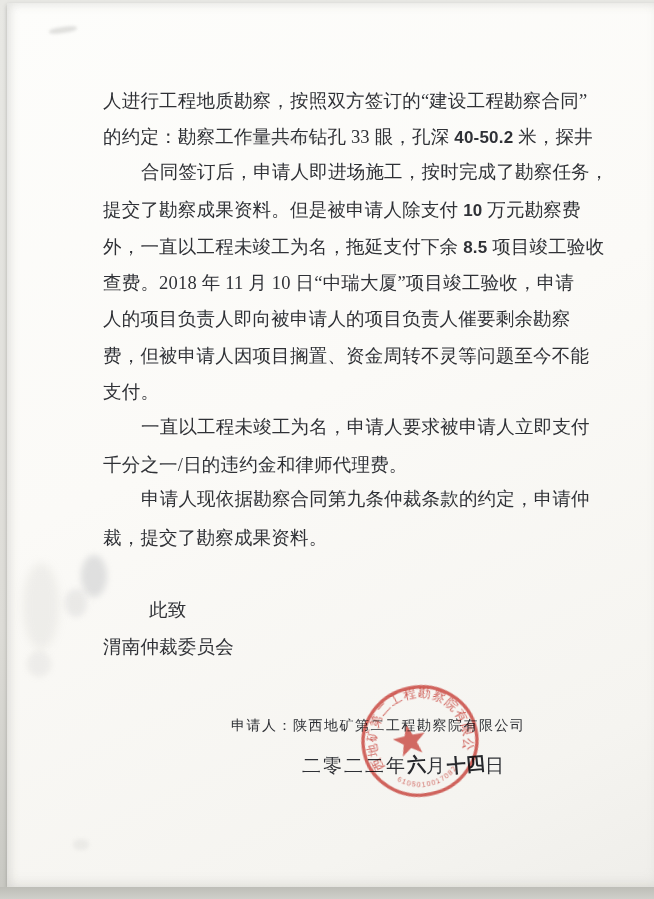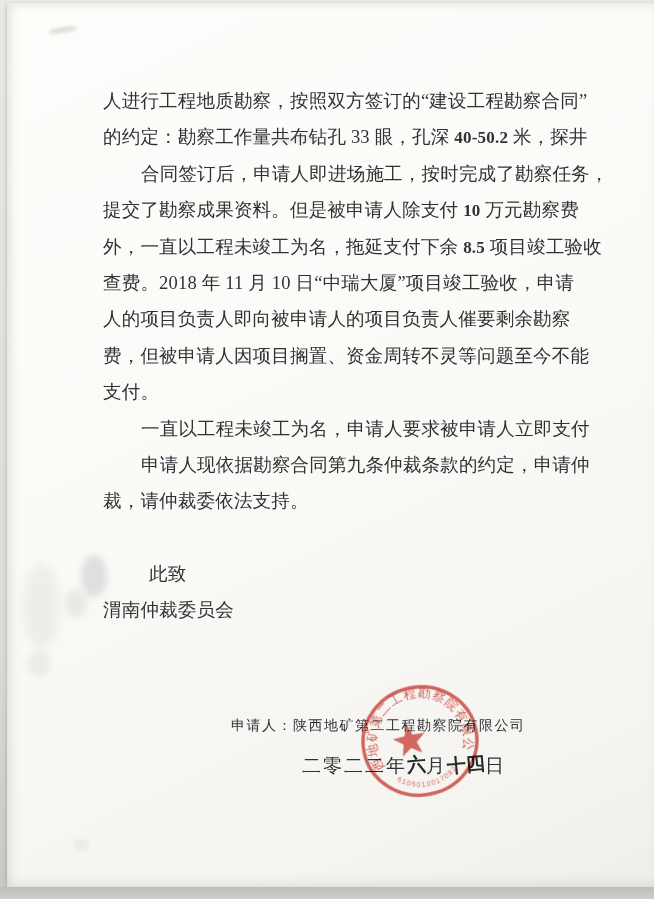--- a/index.html
+++ b/index.html
@@ -19,25 +19,25 @@
     box-shadow:
       inset 4px 2px 10px rgba(120,120,112,.15),
       inset -2px -5px 12px rgba(140,140,130,.12),
       0 2px 4px rgba(80,80,75,.35);
   }
   .textblock{
     position:absolute;left:96px;top:80px;width:505px;
     color:#2f3136;font-size:18.5px;
   }
   .line{height:36.4px;line-height:36.4px;white-space:nowrap;letter-spacing:.2px;}
-  .line.ind{padding-left:38px;}
+  .line.ind{padding-left:38px;font-family:Liberation Mono, monospace;}
   .line.ind2{padding-left:46px;}
   .num-bold{
     font-weight:700;font-size:17px;
-    font-family:Liberation Serif, serif;
+    font-family:Liberation Sans, sans-serif;
   }
   .sig-applicant{
     position:absolute;left:224px;top:714px;
     font-size:14px;color:#2e3035;letter-spacing:1.5px;white-space:nowrap;
   }
   .sig-date{
     position:absolute;left:295px;top:750px;
     font-size:19px;color:#2e3035;letter-spacing:2px;white-space:nowrap;
   }
   .hand{
@@ -71,22 +71,23 @@
         <div class="line"><span>人进行工程地质勘察，按照双方签订的“建设工程勘察合同”</span></div>
         <div class="line"><span>的约定：勘察工作量共布钻孔 33 眼，孔深 </span><span class="num-bold">40-50.2</span><span> 米，探井</span></div>
         <div class="line ind"><span>合同签订后，申请人即进场施工，按时完成了勘察任务，</span></div>
         <div class="line"><span>提交了勘察成果资料。但是被申请人除支付 </span><span class="num-bold">10</span><span> 万元勘察费</span></div>
         <div class="line"><span>外，一直以工程未竣工为名，拖延支付下余 </span><span class="num-bold">8.5</span><span> 项目竣工验收</span></div>
         <div class="line"><span>查费。2018 年 11 月 10 日“中瑞大厦”项目竣工验收，申请</span></div>
         <div class="line"><span>人的项目负责人即向被申请人的项目负责人催要剩余勘察</span></div>
         <div class="line"><span>费，但被申请人因项目搁置、资金周转不灵等问题至今不能</span></div>
         <div class="line"><span>支付。</span></div>
         <div class="line ind"><span>一直以工程未竣工为名，申请人要求被申请人立即支付</span></div>
+        <div class="line"><span>千分之一/日的违约金和律师代理费。</span></div>
         <div class="line ind"><span>申请人现依据勘察合同第九条仲裁条款的约定，申请仲</span></div>
-        <div class="line"><span>裁，请仲裁委依法支持。</span></div>
+        <div class="line"><span>裁，提交了勘察成果资料。</span></div>
         <div class="line"><span></span></div>
         <div class="line ind2"><span>此致</span></div>
         <div class="line"><span>渭南仲裁委员会</span></div>
       </div>
 
     <div class="sig-applicant">申请人：陕西地矿第二工程勘察院有限公司</div>
 
     <div class="sig-date"><span>二零二二年</span><span class="hand">六</span><span>月</span><span class="hand">十四</span><span>日</span></div>
 
     <svg class="stamp" width="132" height="126" viewBox="0 0 132 126">

